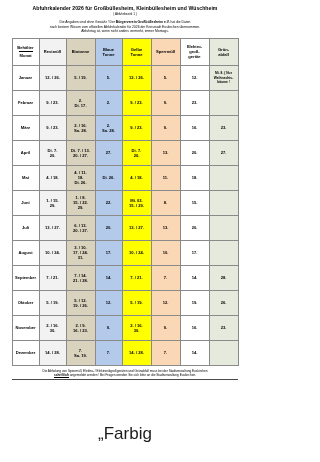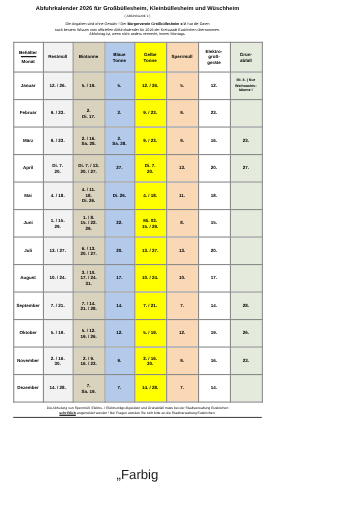--- a/index.html
+++ b/index.html
@@ -139,21 +139,21 @@
     height: 1.1px;
     background: #4b4b4b;
     margin: 2px auto 0 auto;
   }
   .caption {
     position: absolute;
     left: 0;
     top: 424px;
     width: 250px;
     text-align: center;
-    font-size: 12px;
+    font-size: 17px;
     color: #1b1b1b;
     font-family: "Liberation Sans", sans-serif;
   }
 </style>
 </head>
 <body>
 
 <div class="page">
 
   <div class="sheet">

